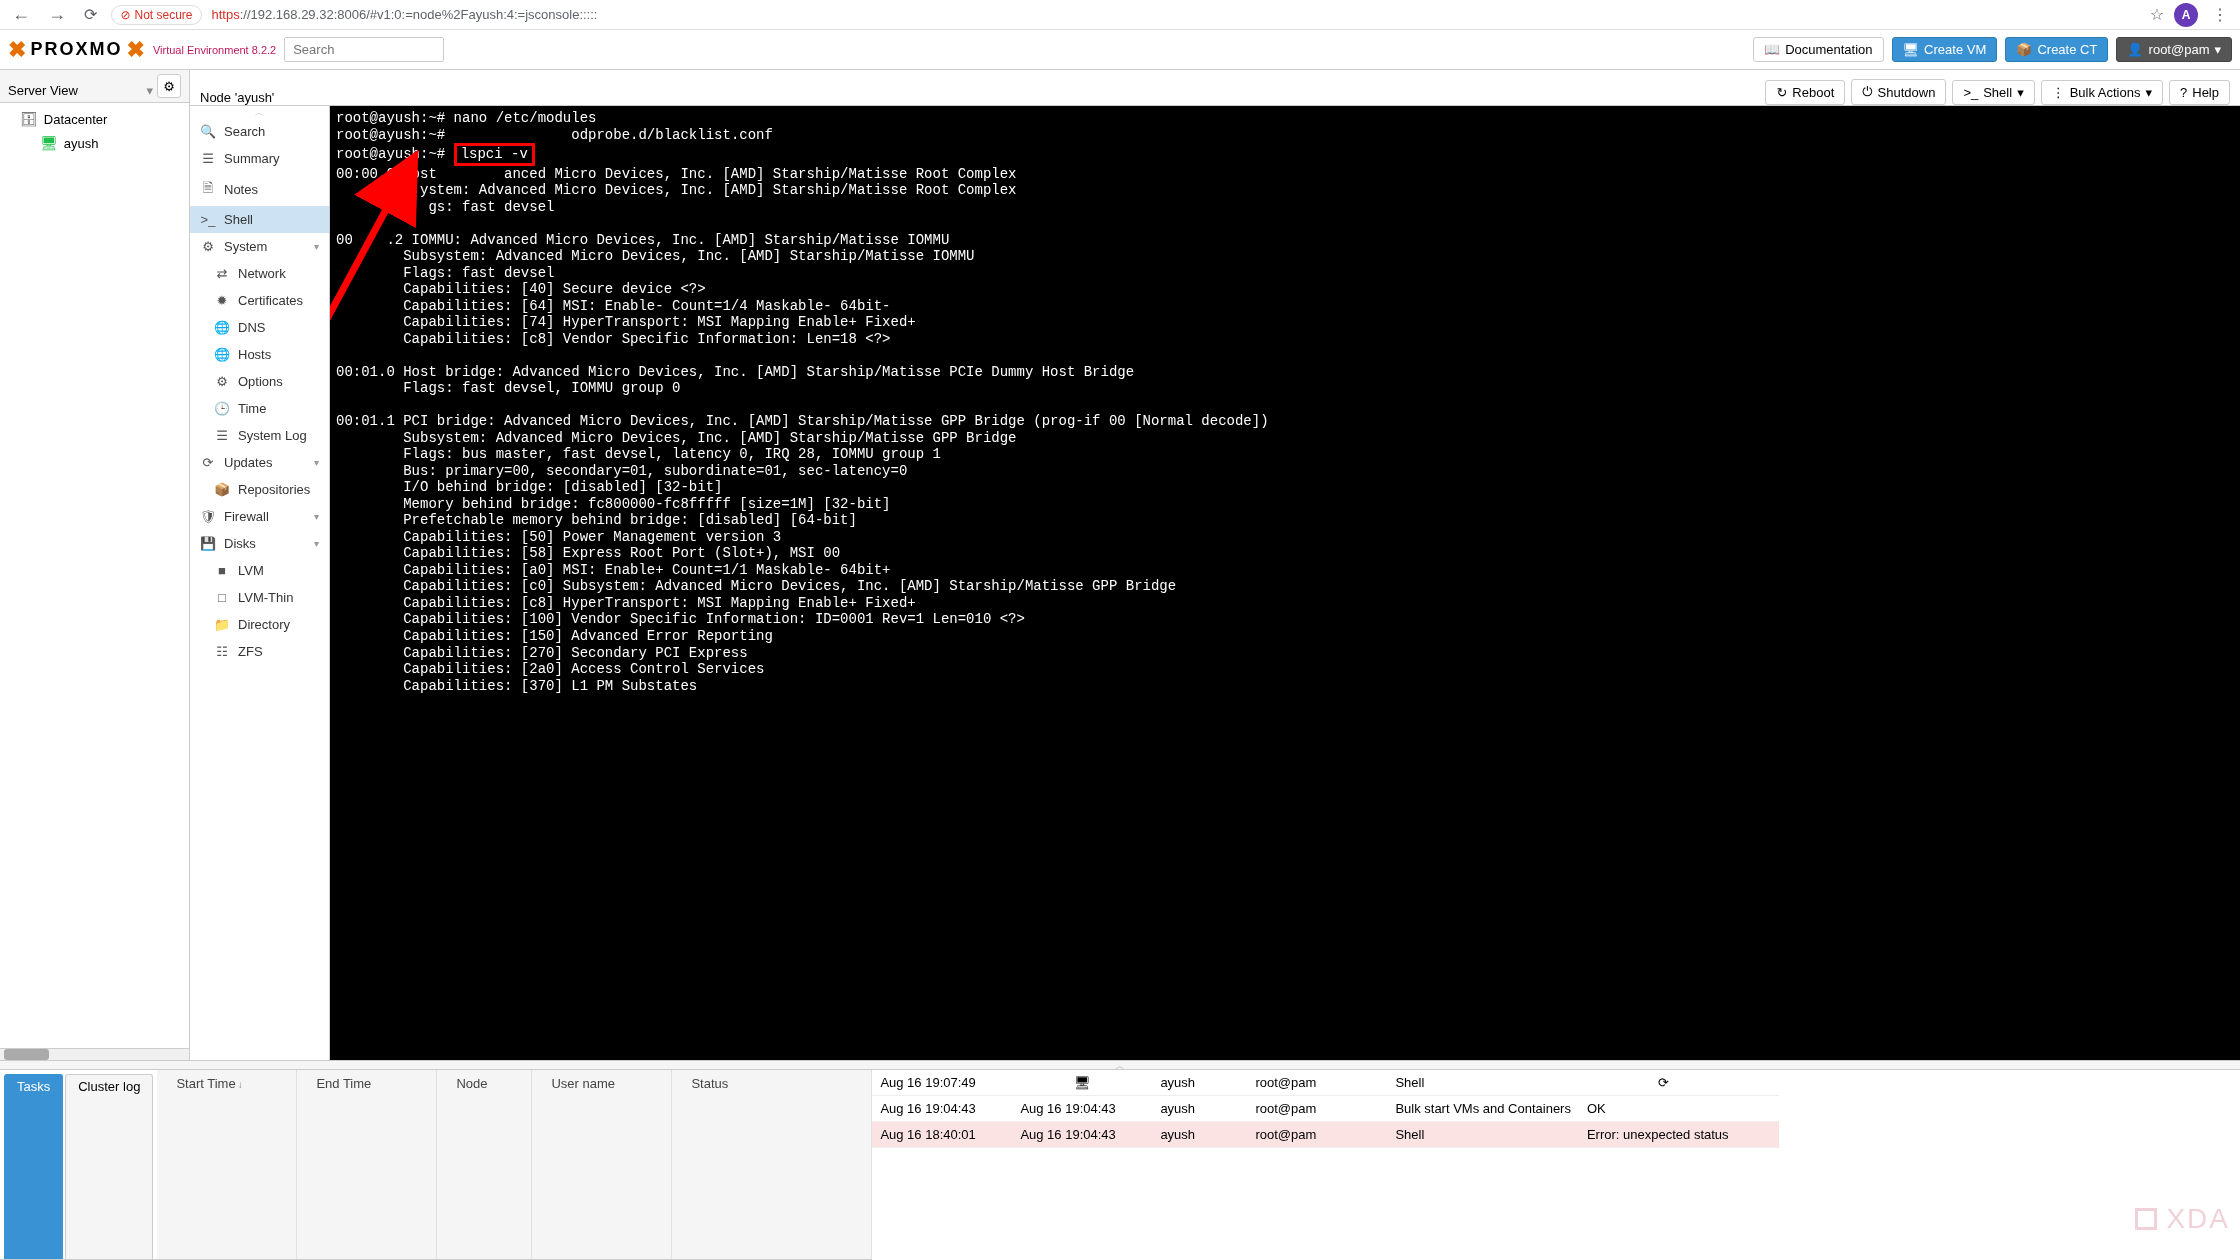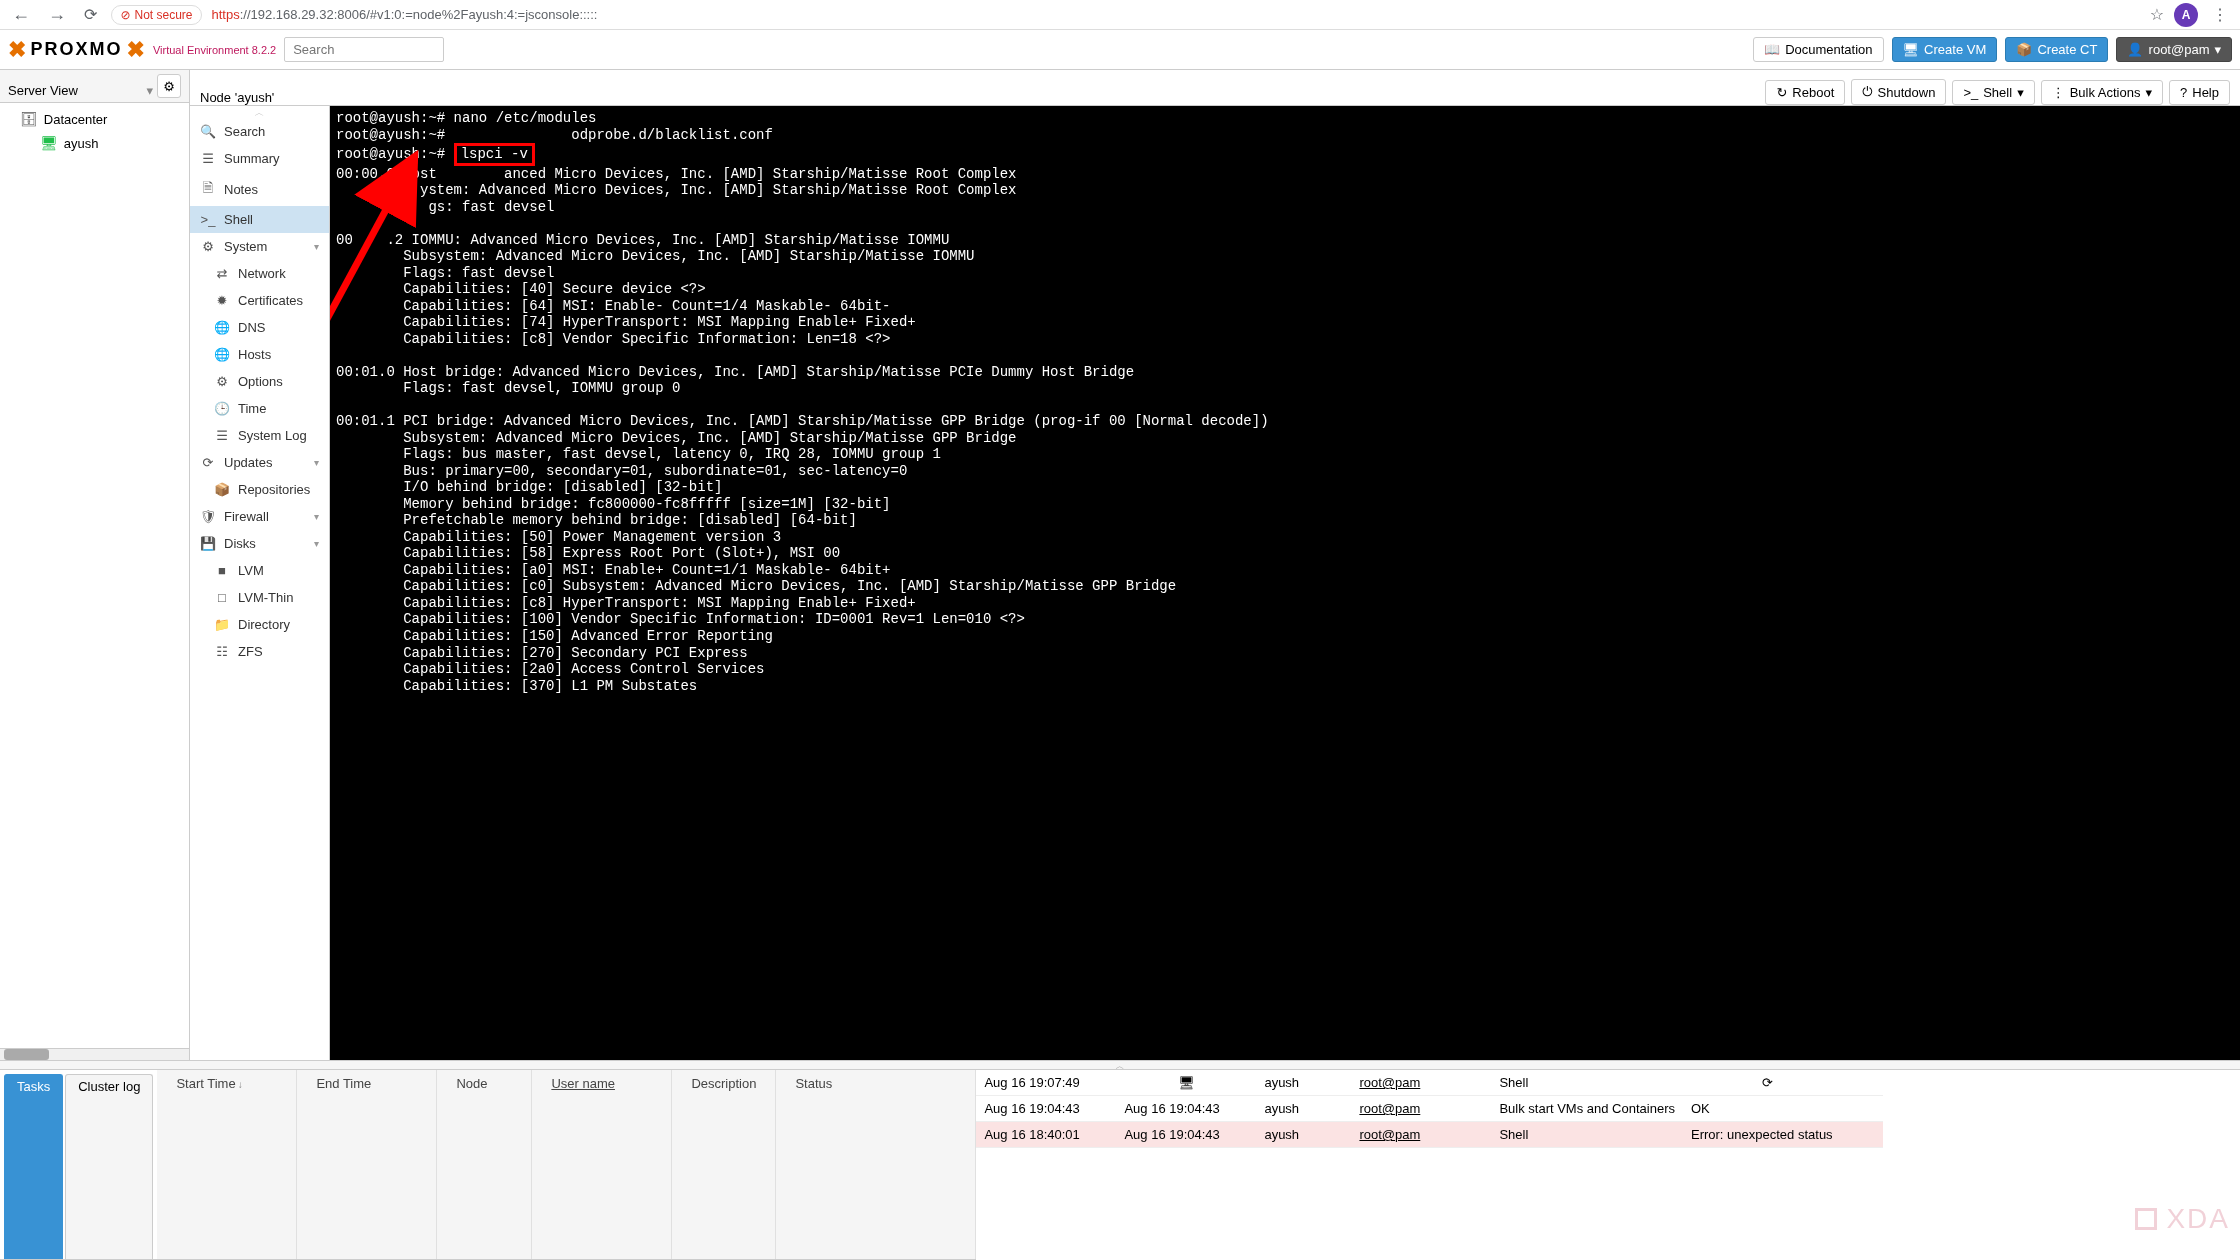--- a/index.html
+++ b/index.html
@@ -76,21 +76,21 @@
 .tab { padding: 4px 12px; border: 1px solid #ccc; border-bottom: none; border-radius: 3px 3px 0 0; background: #f5f5f5; cursor: pointer; font-size: 13px; }
 .tab.active { background: #3892d4; color: #fff; border-color: #3892d4; }
 .grid-header { display: flex; background: #f5f5f5; border-bottom: 1px solid #ccc; font-size: 13px; color: #444; }
 .grid-header > div { padding: 6px 19px; border-right: 1px solid #e0e0e0; }
 .grid-row { display: flex; border-bottom: 1px solid #eee; font-size: 13px; }
 .grid-row > div { padding: 5px 8px; overflow: hidden; text-overflow: ellipsis; white-space: nowrap; }
 .grid-row.error { background: #fbe3e3; }
 .col-start { width: 140px; }
 .col-end { width: 140px; }
 .col-node { width: 95px; }
-.col-user { width: 140px; text-decoration: underline; }
+.col-user { width: 140px; }
 .col-desc { flex: 1; }
 .col-status { width: 200px; }
 .sort-arrow { font-size: 10px; color: #888; margin-left: 2px; }
 
 
 .watermark { position: fixed; bottom: 25px; right: 10px; font-size: 28px; font-weight: 300; color: rgba(200,70,100,0.25); letter-spacing: 2px; pointer-events: none; display: flex; align-items: center; gap: 9px; }
 .watermark .sq { display: inline-block; width: 22px; height: 22px; border: 3px solid rgba(200,70,100,0.25); }
 </style>
 </head>
 <body>
@@ -337,21 +337,20 @@
 <div class="bottom-panel">
   <div class="tabs-row">
     <div class="tab active">Tasks</div>
     <div class="tab">Cluster log</div>
   </div>
   <div class="grid-header">
     <div class="col-start"><span>Start Time</span><span class="sort-arrow">↓</span></div>
     <div class="col-end">End Time</div>
     <div class="col-node">Node</div>
     <div class="col-user">User name</div>
-    <div class="col-desc">Description</div>
     <div class="col-status">Status</div>
   </div>
   <div id="grid-body">
       <div class="grid-row">
         <div class="col-start">Aug 16 19:07:49</div>
         <div class="col-end">
           <span style="display:block;text-align:center;">🖥</span>
         </div>
         <div class="col-node">ayush</div>
         <div class="col-user">root@pam</div>

